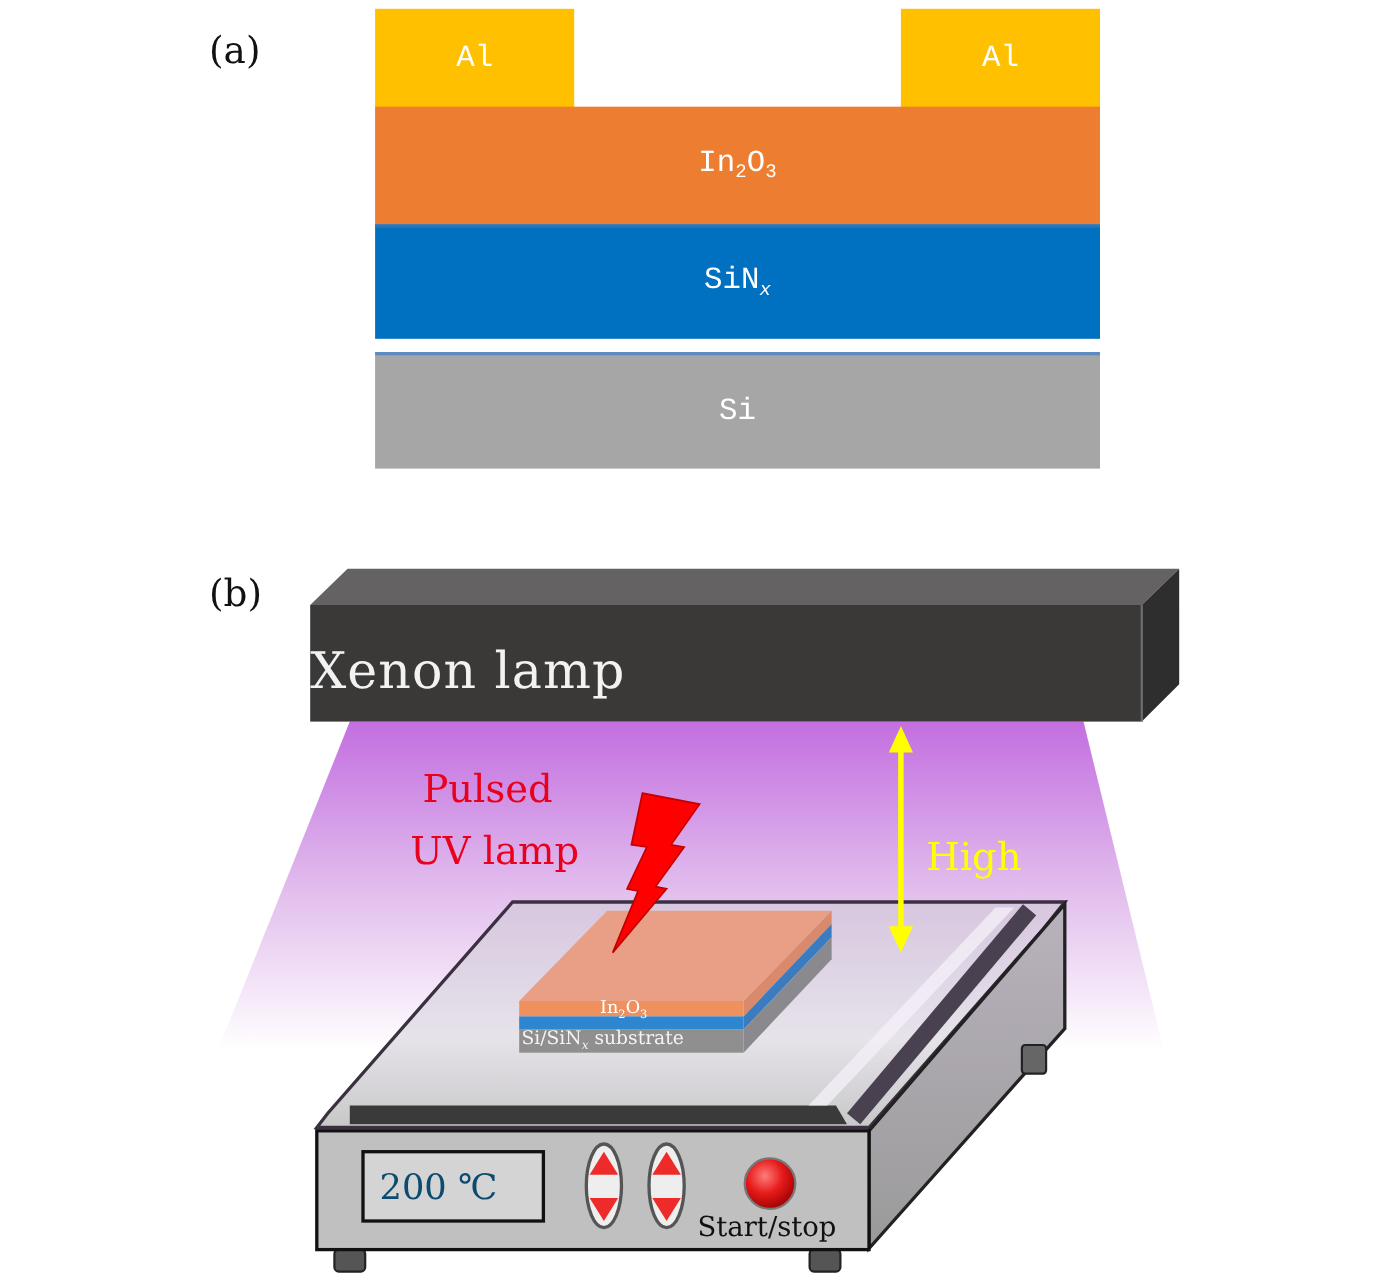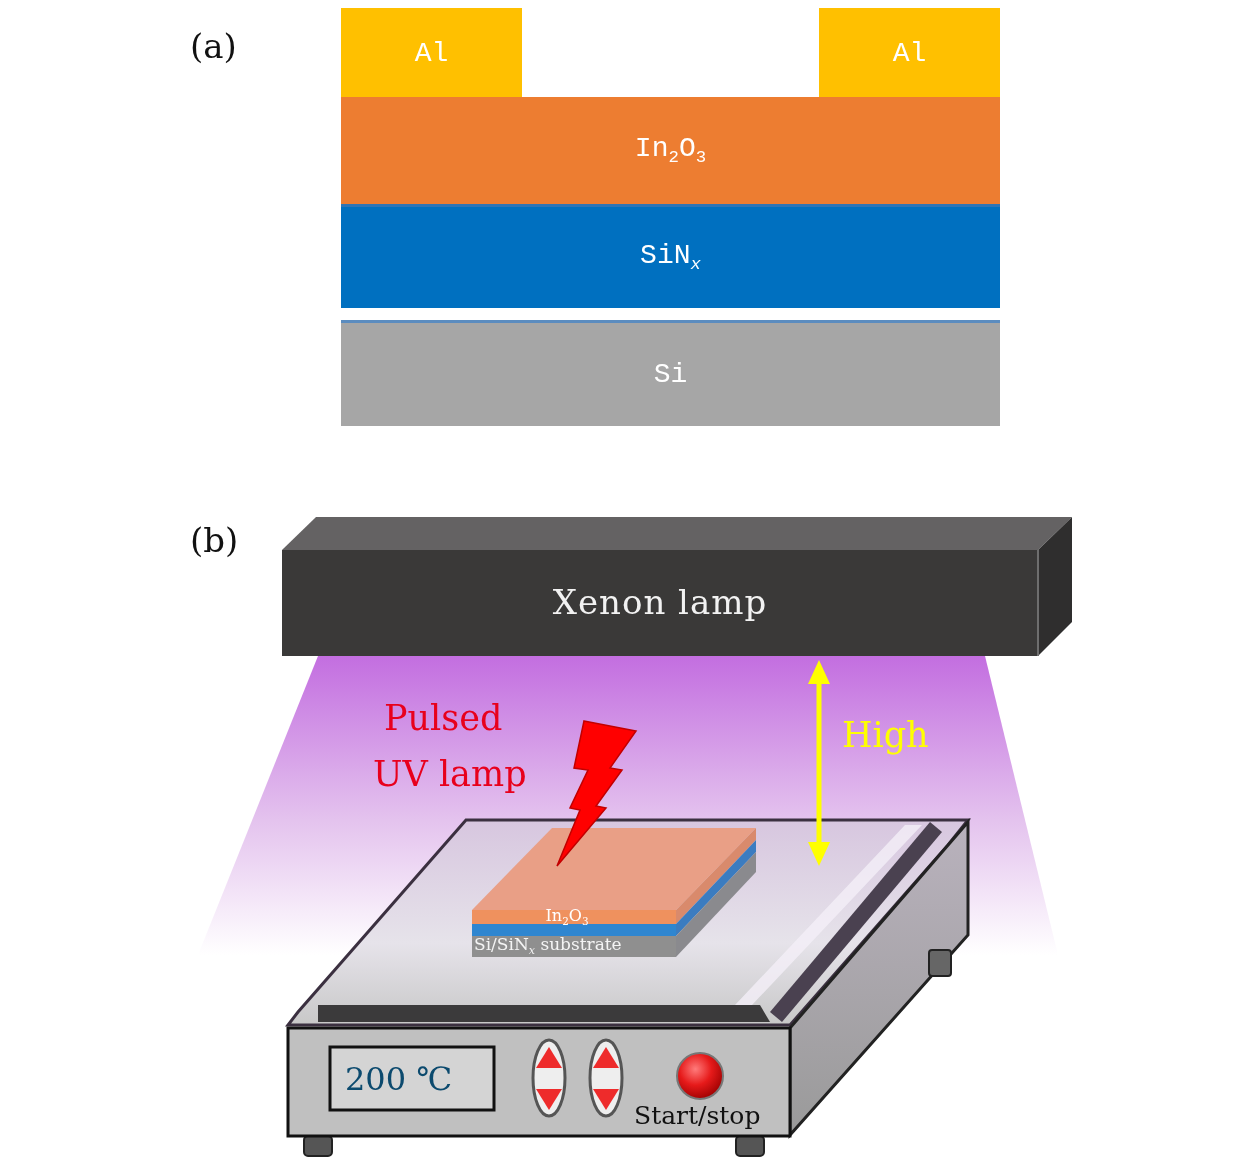--- a/index.html
+++ b/index.html
@@ -106,26 +106,26 @@
 
   <polygon points="584,721 636,731 610,768 622,770 596,806 606,808 557,866 580,810 570,808 588,770 574,768" fill="#ff0000" stroke="#c20000" stroke-width="1.5"></polygon>
 
   <g>
     <line x1="819" y1="672" x2="819" y2="852" stroke="#ffff00" stroke-width="5"></line>
     <polygon points="819,660 808,684 830,684" fill="#ffff00"></polygon>
     <polygon points="819,866 808,842 830,842" fill="#ffff00"></polygon>
   </g>
 </svg>
 
-<div class="abs" style="left:282px; top:582px; width:756px; text-align:center; color:#f2f2f2; font-size:34px; letter-spacing:1px;">Xenon lamp</div>
+<div class="abs" style="left:282px; top:582px; width:756px; text-align:left; color:#f2f2f2; font-size:46px; letter-spacing:1px;">Xenon lamp</div>
 
 <div class="abs" style="left:384px; top:698px; color:#e8001c; font-size:35px;">Pulsed</div>
 <div class="abs" style="left:373px; top:754px; color:#e8001c; font-size:35px;">UV lamp</div>
 
-<div class="abs" style="left:842px; top:715px; color:#ffff00; font-size:35px;">High</div>
+<div class="abs" style="left:842px; top:760px; color:#ffff00; font-size:35px;">High</div>
 
 <div class="abs" style="left:472px; top:906px; width:190px; text-align:center; color:#fff; font-size:16px;">
   <span>In</span><sub style="font-size:0.65em;">2</sub><span>O</span><sub style="font-size:0.65em;">3</sub>
 </div>
 <div class="abs" style="left:474px; top:934px; color:#f4f4f4; font-size:17px; white-space:nowrap;">
   <span>Si/SiN</span><sub style="font-size:0.65em;"><i>x</i></sub><span> substrate</span>
 </div>
 
 <div class="abs" style="left:345px; top:1060px; color:#0c4a6e; font-size:32px;">200 ℃</div>
 

